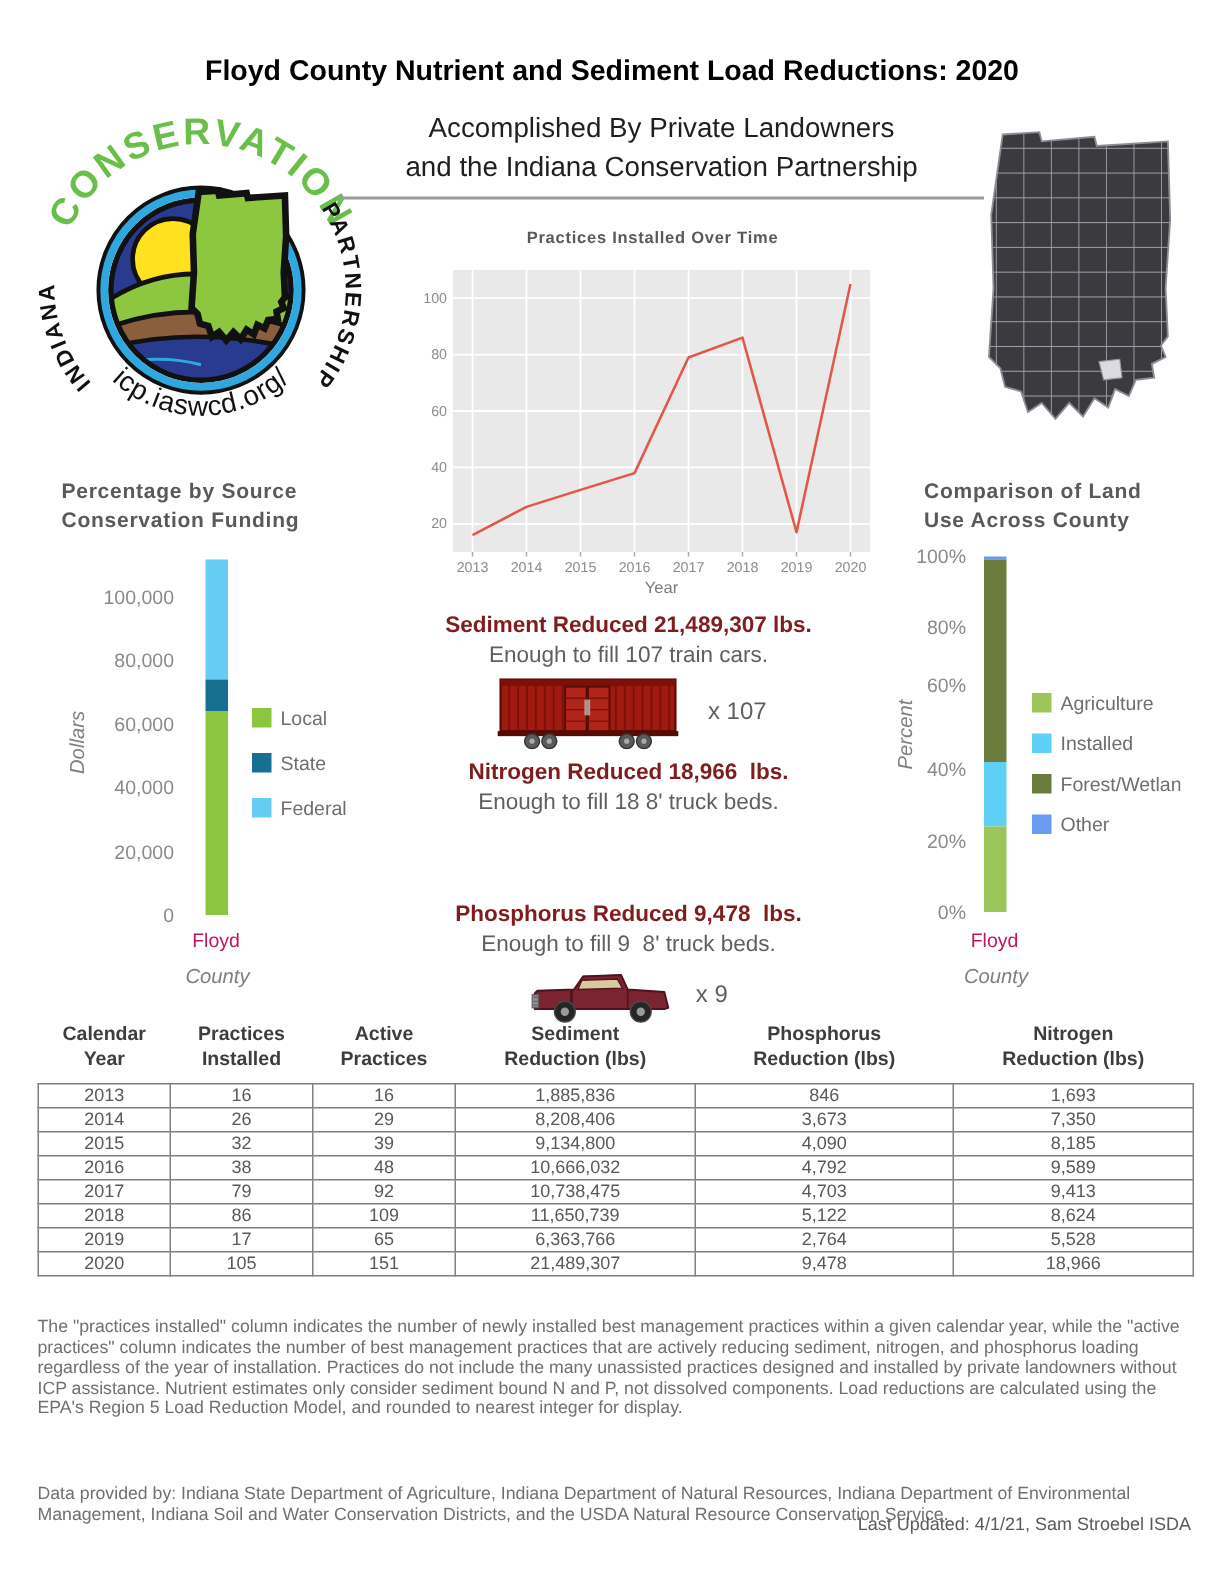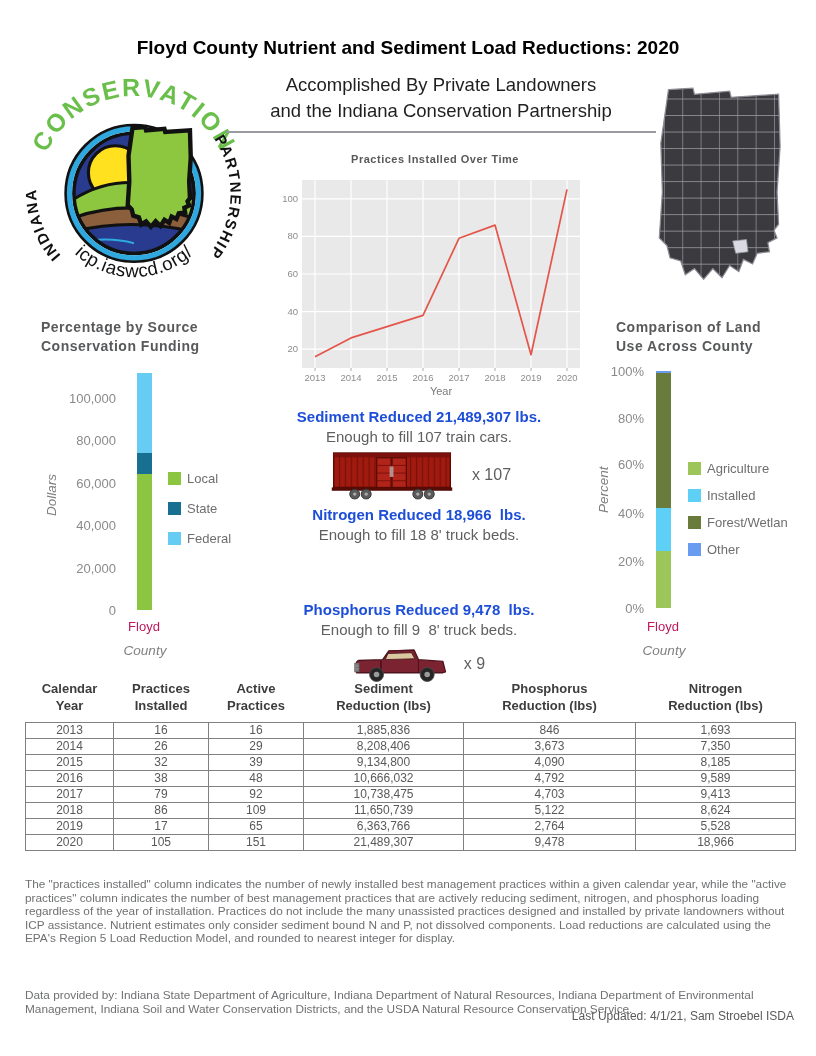--- a/index.html
+++ b/index.html
@@ -28,21 +28,21 @@
   .axis-label{position:absolute;text-align:center;font-style:italic;font-size:13.5px;color:#808080}
   .legend{position:absolute;display:flex;flex-direction:column}
   .legend-item{display:flex;align-items:center;gap:6px;height:16px}
   .swatch{width:13px;height:13px;flex:0 0 13px}
   .legend-label{font-size:13px;color:#6e6e6e;white-space:nowrap;overflow:hidden;max-width:80px}
 
   .ctick{font-size:9.5px;fill:#8c8c8c;font-family:"Liberation Sans",sans-serif}
   .cxlabel{font-size:11px;fill:#7b7b7b;font-family:"Liberation Sans",sans-serif}
 
   .red-block{position:absolute;left:233px;width:372px;text-align:center}
-  .red-head{font-size:15px;font-weight:bold;color:#1d4ed8;white-space:pre-wrap}
+  .red-head{font-size:15px;font-weight:bold;color:#7f1d1d;white-space:pre-wrap}
   .red-sub{font-size:15px;color:#5f5f5f;margin-top:3px;white-space:pre-wrap}
   .red-row{margin-top:4px;display:flex;justify-content:center;align-items:center;gap:15px}
   .mult{font-size:16px;color:#5f5f5f}
 
   table.data{position:absolute;left:25px;top:680px;width:770px;border-collapse:collapse;table-layout:fixed}
   table.data th{font-size:13px;font-weight:bold;color:#3d3d3d;line-height:17px;padding:0 0 8px 0;
                 border:none;text-align:center;vertical-align:bottom}
   table.data td{border:1px solid #808080;font-size:12px;color:#595959;text-align:center;
                 height:16px;padding:0 2px;line-height:15px}
 
@@ -227,21 +227,21 @@
 
   <div class="abs chart-title side-chart-title landuse-title">
     <div>Comparison of Land</div>
     <div>Use Across County</div>
   </div>
   <div class="vlabel" style="left:596px;top:513px">Percent</div>
   <div class="yticks" style="left:602px;top:370px;width:48px">
       <div class="ytick" style="bottom: 0px;">0%</div>
       <div class="ytick" style="bottom: 47.4px;">20%</div>
       <div class="ytick" style="bottom: 94.8px;">40%</div>
-      <div class="ytick" style="bottom: 144px; margin-top: 12px;">60%</div>
+      <div class="ytick" style="bottom: 151px; margin-top: 12px;">60%</div>
       <div class="ytick" style="bottom: 189.6px;">80%</div>
       <div class="ytick" style="bottom: 237px;">100%</div>
     </div>
   <div class="bar" style="left:656px;top:370px">
       <div style="height: 56.9px; background: rgb(156, 198, 89);"></div>
       <div style="height: 42.7px; background: rgb(95, 208, 245);"></div>
       <div style="height: 135.1px; background: rgb(106, 124, 59);"></div>
       <div style="height: 2.4px; background: rgb(105, 155, 240);"></div>
     </div>
   <div class="cat-label" style="left:633px;top:619px;width:60px">Floyd</div>

